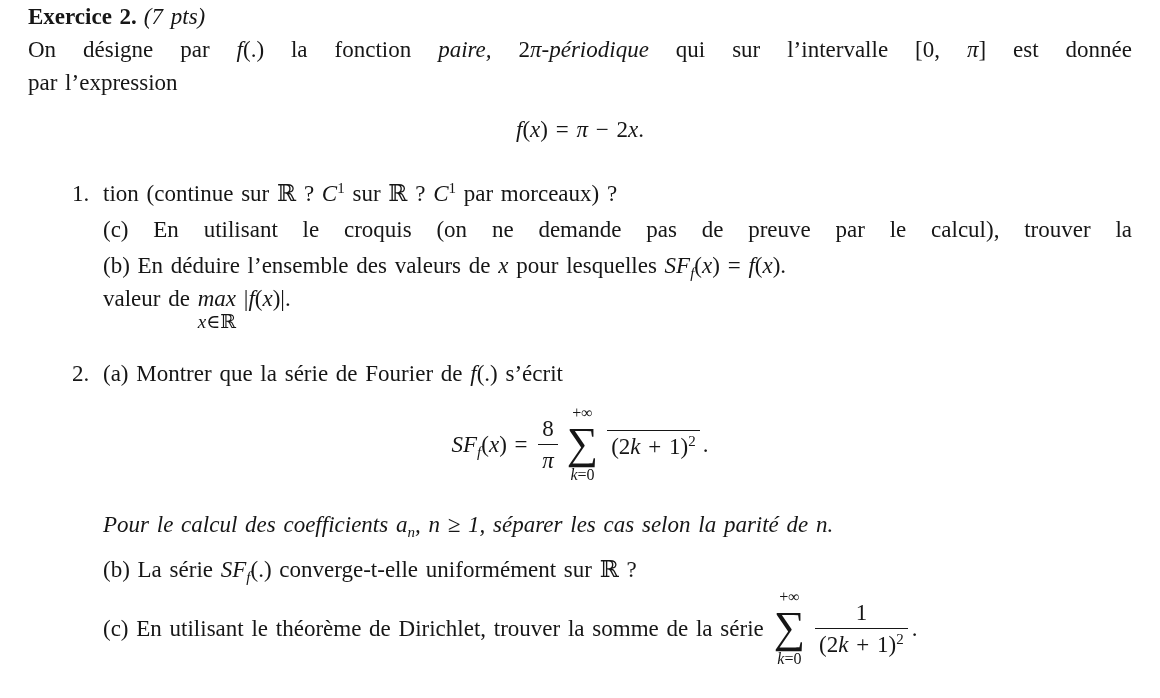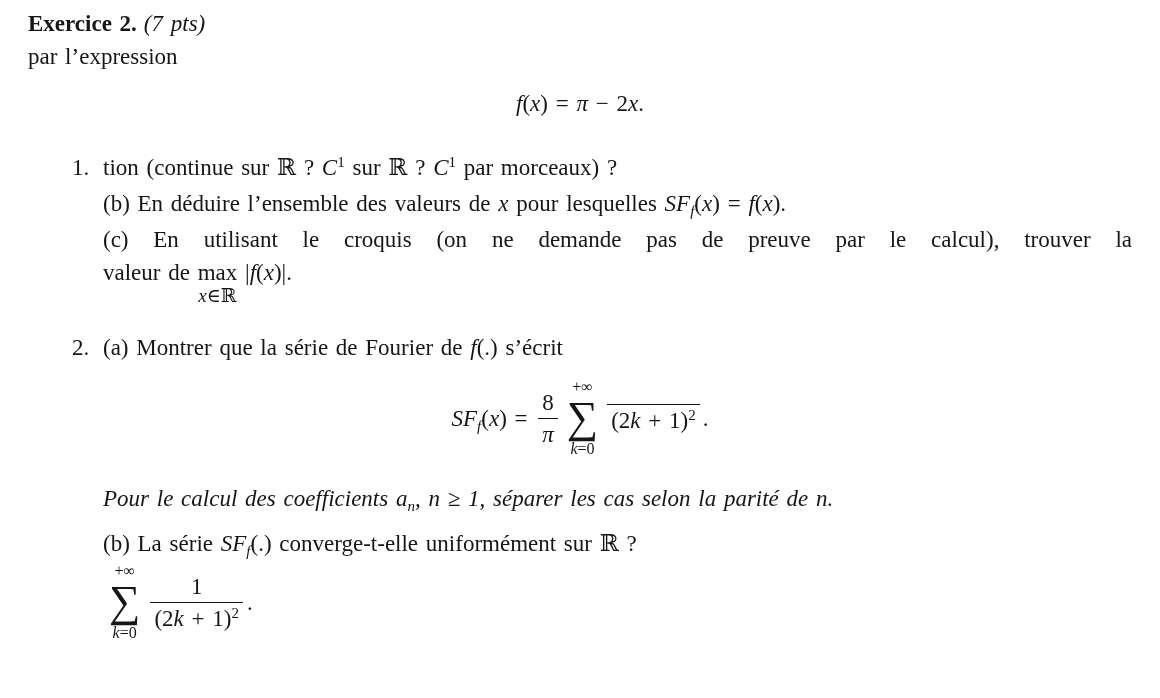--- a/index.html
+++ b/index.html
@@ -1,36 +1,36 @@
 <!DOCTYPE html>
 <html><head>
 <meta charset="utf-8">
 <style>
   html,body{margin:0;padding:0;background:#ffffff;}
   .page{position:relative;width:1160px;height:698px;background:#ffffff;color:#161616;
         font-family:"Liberation Serif","DejaVu Serif",serif;font-size:23px;line-height:33px;
-        overflow:hidden;box-sizing:border-box;padding-top:7px;word-spacing:2px;}
+        overflow:hidden;box-sizing:border-box;word-spacing:2px;}
   .blk{margin-left:28px;width:1104px;}
   .just{text-align:justify;text-align-last:justify;}
   .b{font-weight:bold;}
   .em,.mi{font-style:italic;}
   .pts{margin-left:7px;}
   .ctr{text-align:center;}
   .eq1{margin-top:14px;}
   .item{position:relative;margin-left:103px;width:1029px;}
   .inum{position:absolute;left:-31px;top:0;}
   .it1{margin-top:31px;}
   .it2{margin-top:29px;}
   .gap3{margin-top:3px;}
   .gap4{margin-top:12px;}
   sub.sb{font-size:15px;line-height:0;vertical-align:-5px;font-style:italic;}
   sup.s1{font-size:15px;line-height:0;vertical-align:8px;}
   
   .underop{display:inline-block;vertical-align:top;text-align:center;}
-  .underop .uop{display:block;line-height:33px;}
+  .underop .uop{display:block;line-height:33px;font-style:italic;}
   .underop .ulim{display:block;font-size:19px;line-height:13px;word-spacing:0;}
   
   .deq{display:flex;justify-content:center;align-items:center;gap:3px;
        margin-top:14px;margin-left:-75px;width:1104px;}
   .cflex{display:flex;align-items:center;gap:4px;margin-top:2px;}
   .eqtext{white-space:pre;}
   
   .frac{display:inline-flex;flex-direction:column;align-items:center;line-height:27px;}
   .fnum,.fden{display:block;padding:0 4px;white-space:pre;}
   .fbar{align-self:stretch;height:0;border-top:1.5px solid currentColor;margin:2px 0;}
@@ -40,30 +40,31 @@
   .ssig{font-size:44px;line-height:44px;}
   .note{margin-top:24px;}
 </style>
 </head>
 <body>
 
 <div class="page">
 
   <div class="blk"><span class="b">Exercice 2.</span><span class="em pts">(7 pts)</span></div>
 
+  <div class="blk just"><span>On désigne par </span><span class="mi">f</span><span>(.) la fonction </span><span class="em">paire, </span><span>2</span><span class="em">π-périodique</span><span> qui sur l’intervalle [0, </span><span class="mi">π</span><span>] est donnée</span></div>
 
   <div class="blk"><span>par l’expression</span></div>
 
   <div class="blk ctr eq1"><span class="mi">f</span><span>(</span><span class="mi">x</span><span>) = </span><span class="mi">π</span><span> − 2</span><span class="mi">x</span><span>.</span></div>
 
   <div class="item it1">
     <span class="inum">1.</span>
     <div><span>tion (continue sur </span><span>ℝ</span><span> ? </span><span class="mi">C</span><sup class="s1">1</sup><span> sur </span><span>ℝ</span><span> ? </span><span class="mi">C</span><sup class="s1">1</sup><span> par morceaux) ?</span></div>
+    <div class="gap3 just"><span>(c) En utilisant le croquis (on ne demande pas de preuve par le calcul), trouver la</span></div>
     <div class="gap3"><span>(b) En déduire l’ensemble des valeurs de </span><span class="mi">x</span><span> pour lesquelles </span><span class="mi">SF</span><sub class="sb">f</sub><span>(</span><span class="mi">x</span><span>) = </span><span class="mi">f</span><span>(</span><span class="mi">x</span><span>).</span></div>
-    <div class="gap3 just"><span>(c) En utilisant le croquis (on ne demande pas de preuve par le calcul), trouver la</span></div>
     <div><span>valeur de </span><span class="underop"><span class="uop">max</span><span class="ulim"><span class="mi">x</span><span>∈</span><span>ℝ</span></span></span><span> |</span><span class="mi">f</span><span>(</span><span class="mi">x</span><span>)|.</span></div>
   </div>
 
   <div class="item it2">
     <span class="inum">2.</span>
     <div><span>(a) Montrer que la série de Fourier de </span><span class="mi">f</span><span>(.) s’écrit</span></div>
 
     <div class="deq">
       <span class="eqtext"><span class="mi">SF</span><sub class="sb">f</sub><span>(</span><span class="mi">x</span><span>) = </span></span>
       <span class="frac">
@@ -81,20 +82,21 @@
           <span class="fden"><span>(2</span><span class="mi">k</span><span> + 1)</span><sup class="s1">2</sup></span>
         </span>
       <span>.</span>
     </div>
 
     <div class="note em"><span>Pour le calcul des coefficients </span><span class="mi">a</span><sub class="sb">n</sub><span>, </span><span class="mi">n</span><span> ≥ 1, séparer les cas selon la parité de </span><span class="mi">n</span><span>.</span></div>
 
     <div class="gap4"><span>(b) La série </span><span class="mi">SF</span><sub class="sb">f</sub><span>(.) converge-t-elle uniformément sur </span><span>ℝ</span><span> ?</span></div>
 
     <div class="cflex">
+      <span class="eqtext">(c) En utilisant le théorème de Dirichlet, trouver la somme de la série</span>
       <span class="sum">
           <span class="slim">+∞</span>
           <span class="ssig">∑</span>
           <span class="slim"><span class="mi">k</span><span>=0</span></span>
         </span>
       <span class="frac">
           <span class="fnum">1</span>
           <span class="fbar"></span>
           <span class="fden"><span>(2</span><span class="mi">k</span><span> + 1)</span><sup class="s1">2</sup></span>
         </span>

